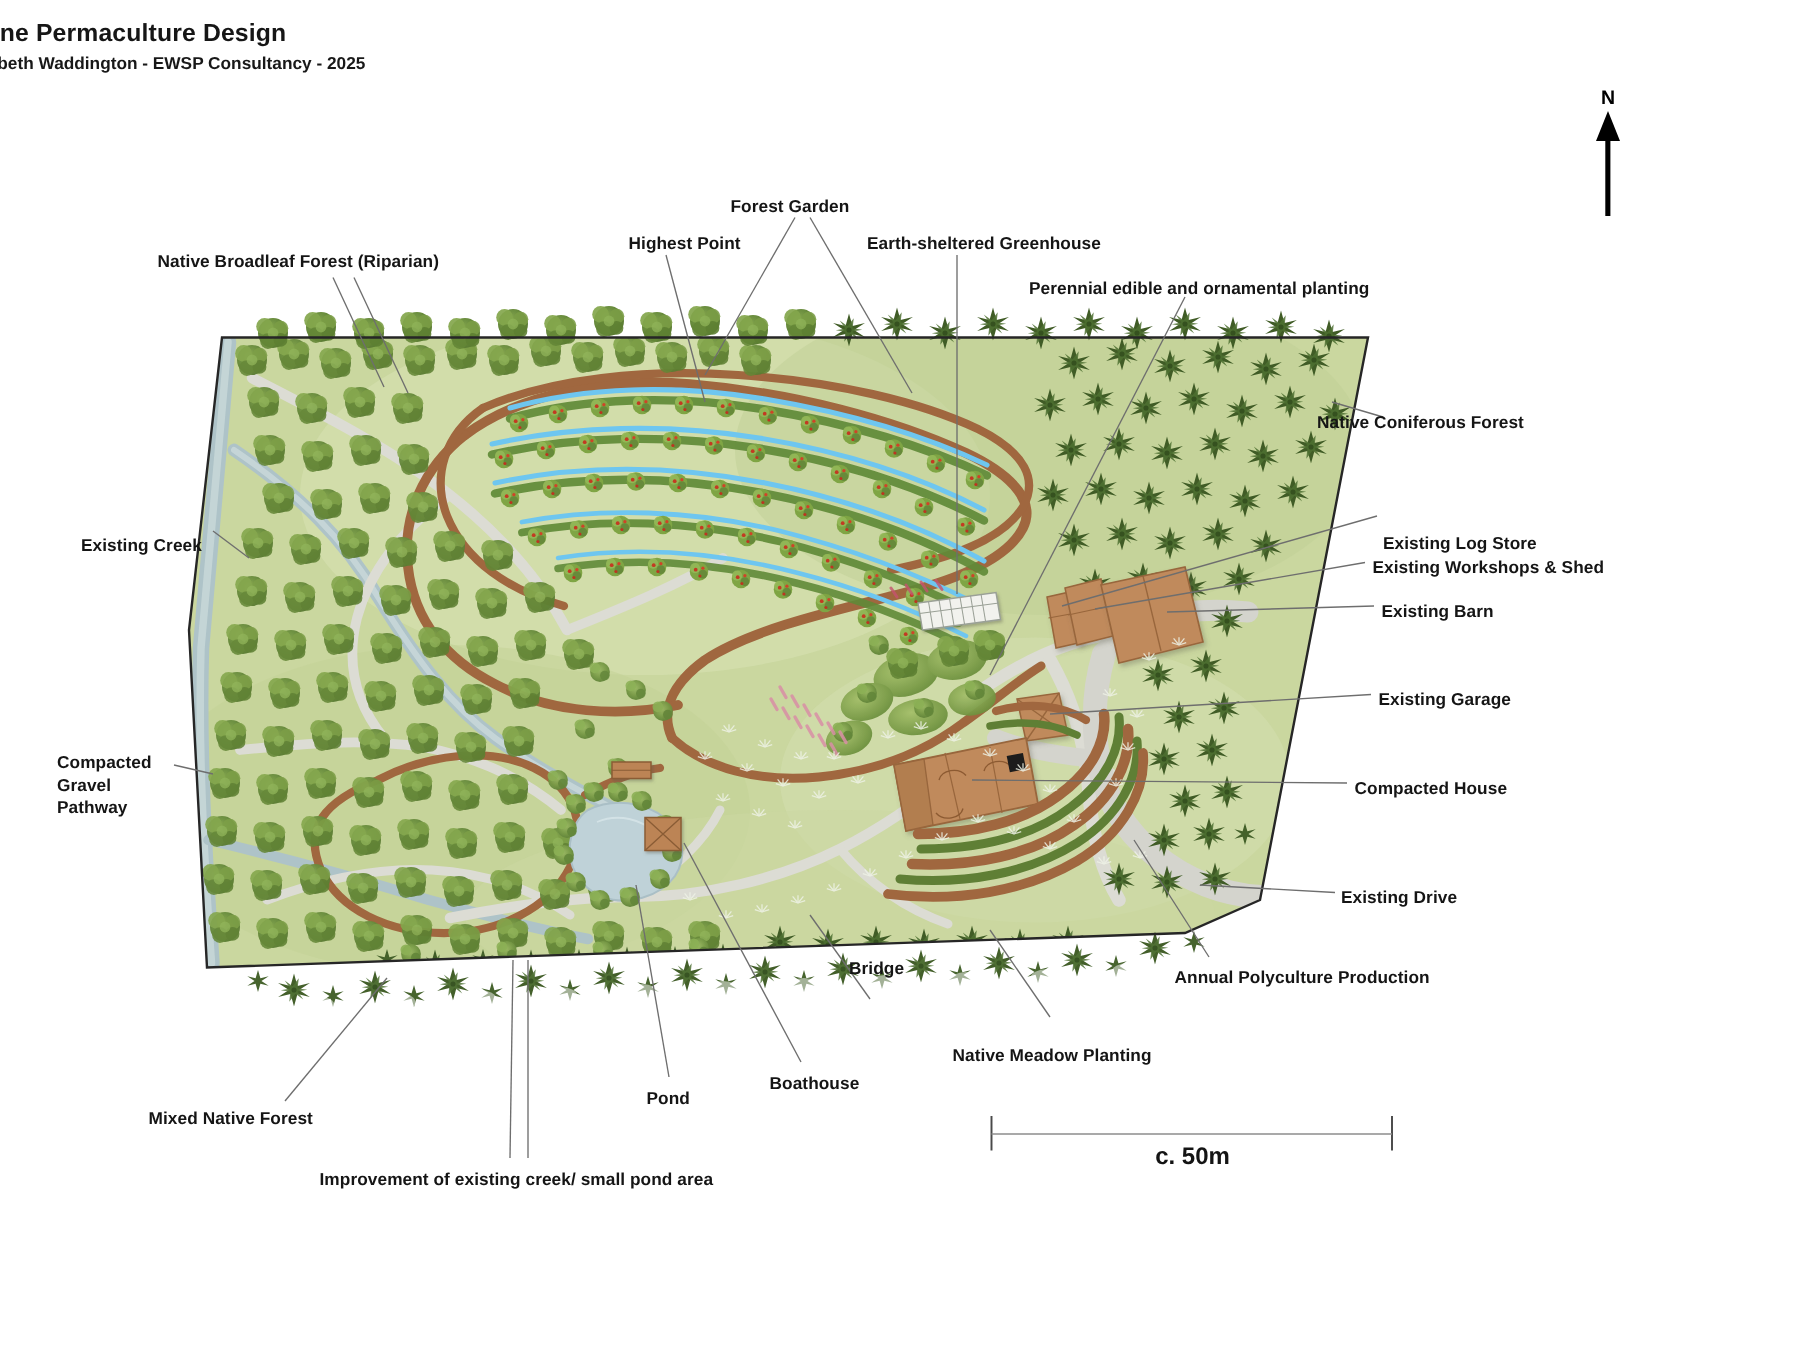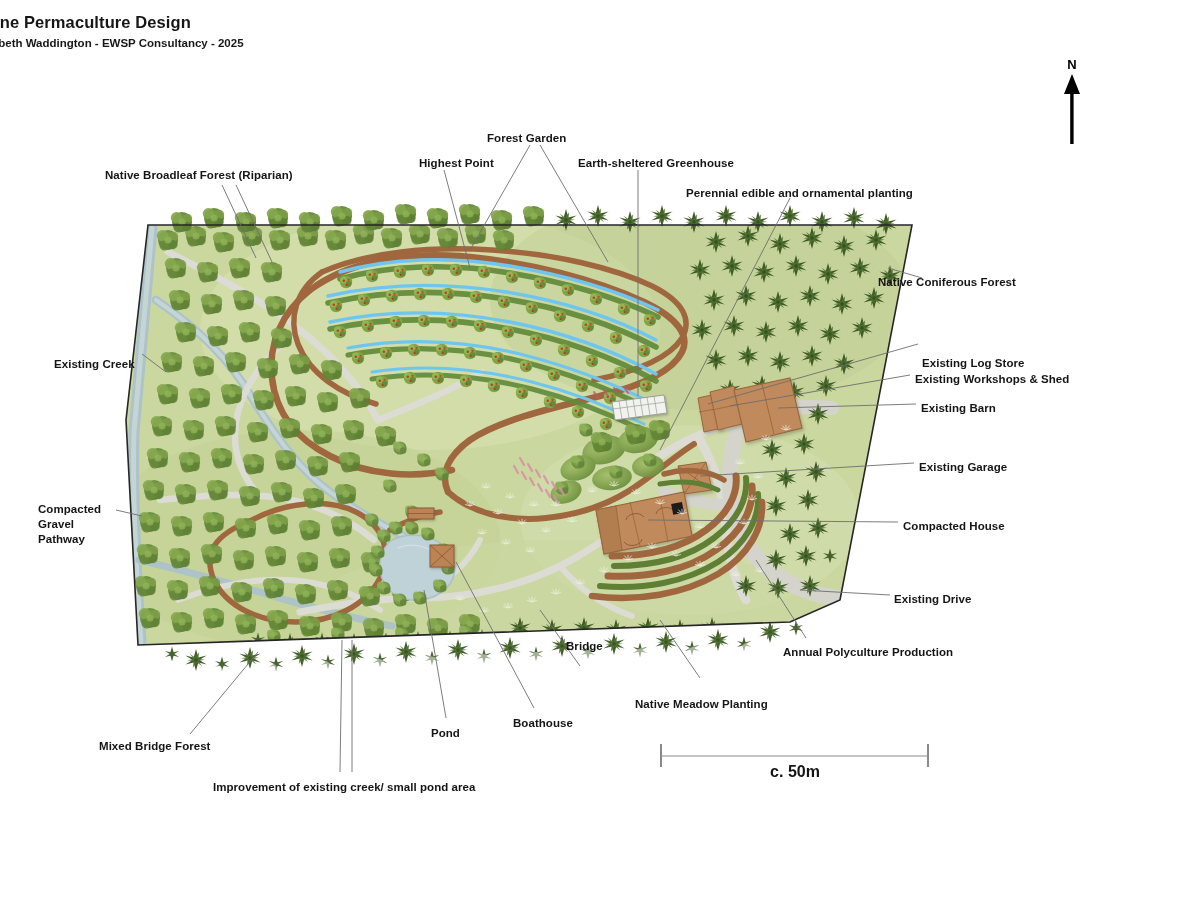--- a/index.html
+++ b/index.html
@@ -827,19 +827,19 @@
     <div class="callout" style="left: 915px; top: 372px;">Existing Workshops &amp; Shed</div>
     <div class="callout" style="left: 921px; top: 401px;">Existing Barn</div>
     <div class="callout" style="left: 919px; top: 460px;">Existing Garage</div>
     <div class="callout" style="left: 903px; top: 519px;">Compacted House</div>
     <div class="callout" style="left: 894px; top: 592px;">Existing Drive</div>
     <div class="callout" style="left: 783px; top: 645px;">Annual Polyculture Production</div>
     <div class="callout" style="left: 54px; top: 357px;">Existing Creek</div>
     <div class="callout multiline" style="left: 38px; top: 502px;">Compacted
 Gravel
 Pathway</div>
-    <div class="callout" style="left: 99px; top: 739px;">Mixed Bridge Forest</div>
+    <div class="callout" style="left: 99px; top: 739px;">Mixed Native Forest</div>
     <div class="callout" style="left: 213px; top: 780px;">Improvement of existing creek/ small pond area</div>
     <div class="callout" style="left: 431px; top: 726px;">Pond</div>
     <div class="callout" style="left: 513px; top: 716px;">Boathouse</div>
     <div class="callout" style="left: 566px; top: 639px;">Bridge</div>
     <div class="callout" style="left: 635px; top: 684px; margin-top: 13px;">Native Meadow Planting</div>
   </div>
 
 </body></html>

